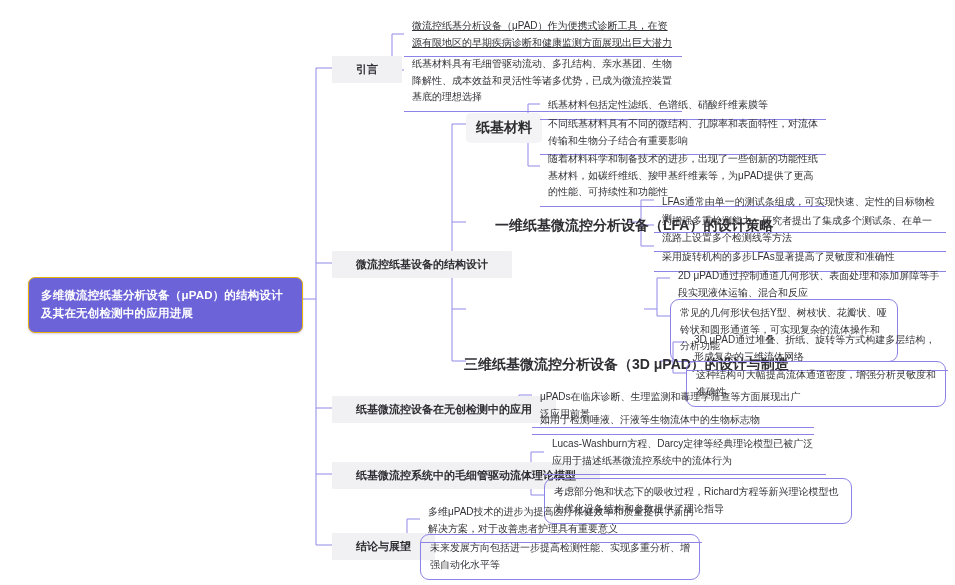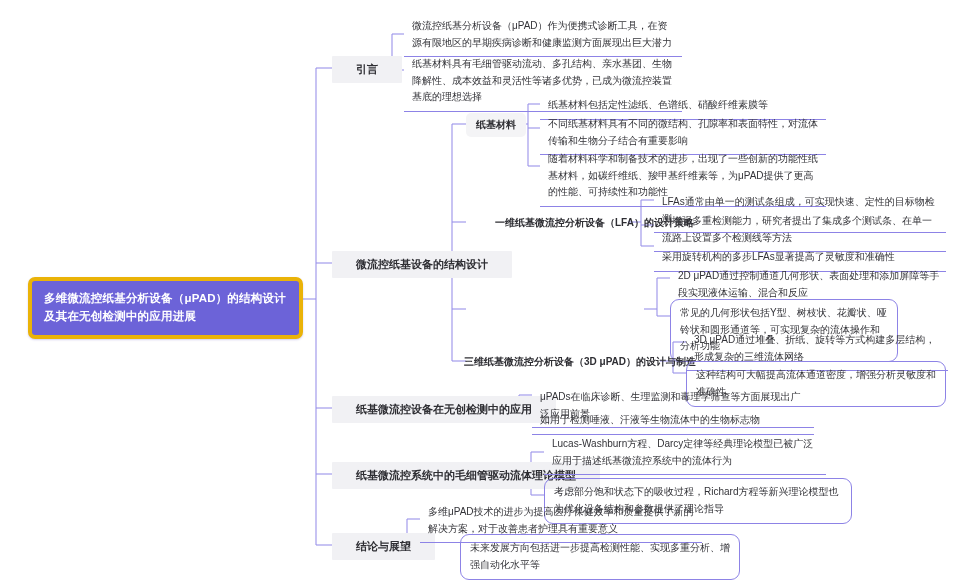--- a/index.html
+++ b/index.html
@@ -33,21 +33,21 @@
   }
 
   .node {
     position: absolute;
     box-sizing: border-box;
   }
 
   
   .root {
     background: #6c63d8;
-    border: 4px solid #eab308;
+    border: 1px solid #eab308;
     border-radius: 7px;
     color: #ffffff;
     font-size: 11.5px;
     font-weight: bold;
     line-height: 1.55;
     padding: 9px 12px;
     letter-spacing: .2px;
     box-shadow: 0 1px 2px rgba(80,70,190,.25);
   }
 
@@ -61,21 +61,21 @@
     padding: 6px 24px;
     line-height: 1.4;
     text-align: center;
     white-space: nowrap;
   }
 
   
   .lvl3 {
     background: #f4f4f6;
     border-radius: 5px;
-    font-size: 10px;
+    font-size: 14px;
     font-weight: bold;
     color: #2e2e33;
     padding: 5px 10px;
     line-height: 1.4;
     text-align: center;
     white-space: nowrap;
   }
   .lvl3.plain {
     background: transparent;
   }
@@ -164,21 +164,21 @@
       <path d="M407,519 L420,519"></path>
       <path d="M407,552 L420,552"></path>
 
     </g>
   </svg>
 
   <div class="node root" style="left:28px; top:277px; width:275px;">多维微流控纸基分析设备（μPAD）的结构设计及其在无创检测中的应用进展</div>
 
   <div class="node lvl2" style="left:332px; top:56px;">引言</div>
 
-  <div class="node leaf" style="left:404px; top:14px; width:278px;">微流控纸基分析设备（μPAD）作为便携式诊断工具，在资源有限地区的早期疾病诊断和健康监测方面展现出巨大潜力</div>
+  <div class="node leaf" style="left:404px; top:14px; width:278px;text-decoration:underline;">微流控纸基分析设备（μPAD）作为便携式诊断工具，在资源有限地区的早期疾病诊断和健康监测方面展现出巨大潜力</div>
 
   <div class="node leaf" style="left:404px; top:52px; width:278px;">纸基材料具有毛细管驱动流动、多孔结构、亲水基团、生物降解性、成本效益和灵活性等诸多优势，已成为微流控装置基底的理想选择</div>
 
   <div class="node lvl2" style="left:332px; top:251px;">微流控纸基设备的结构设计</div>
 
   <div class="node lvl3" style="left:466px; top:113px;">纸基材料</div>
 
   <div class="node leaf" style="left:540px; top:93px; width:286px;">纸基材料包括定性滤纸、色谱纸、硝酸纤维素膜等</div>
 
   <div class="node leaf" style="left:540px; top:112px; width:286px;">不同纸基材料具有不同的微结构、孔隙率和表面特性，对流体传输和生物分子结合有重要影响</div>
@@ -213,15 +213,15 @@
   <div class="node lvl2" style="left:332px; top:462px;">纸基微流控系统中的毛细管驱动流体理论模型</div>
 
   <div class="node leaf" style="left:544px; top:432px; width:282px;">Lucas-Washburn方程、Darcy定律等经典理论模型已被广泛应用于描述纸基微流控系统中的流体行为</div>
 
   <div class="node leaf boxed" style="left:544px; top:478px; width:308px;">考虑部分饱和状态下的吸收过程，Richard方程等新兴理论模型也为优化设备结构和参数提供了理论指导</div>
 
   <div class="node lvl2" style="left:332px; top:533px;">结论与展望</div>
 
   <div class="node leaf" style="left:420px; top:500px; width:282px;">多维μPAD技术的进步为提高医疗保健效率和质量提供了新的解决方案，对于改善患者护理具有重要意义</div>
 
-  <div class="node leaf boxed" style="left:420px; top:534px; width:280px;margin-left:40px;">未来发展方向包括进一步提高检测性能、实现多重分析、增强自动化水平等</div>
+  <div class="node leaf boxed" style="left:420px; top:534px; width:280px;">未来发展方向包括进一步提高检测性能、实现多重分析、增强自动化水平等</div>
 
 </div>
 
 </body></html>

